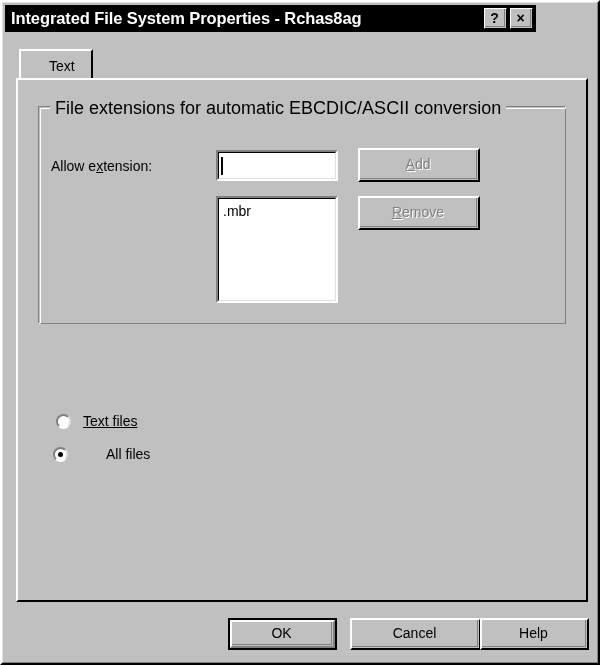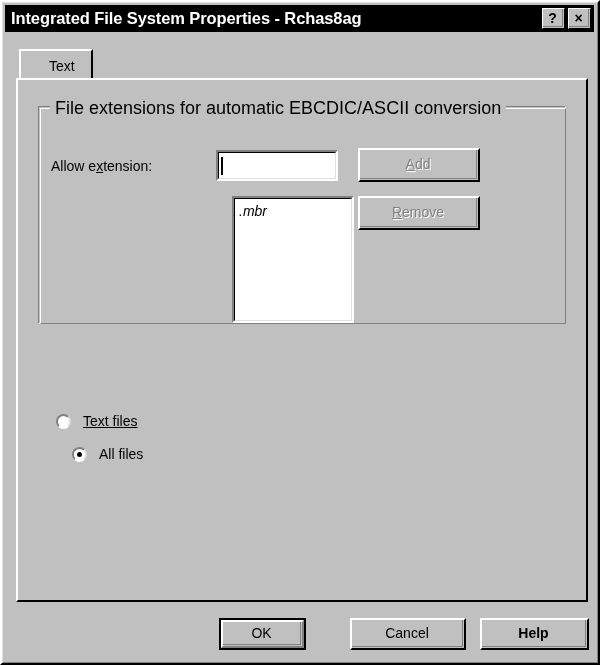--- a/index.html
+++ b/index.html
@@ -34,21 +34,21 @@
     border-top: 1px solid #dfdfdf;
     border-left: 1px solid #dfdfdf;
     border-right: 1px solid #808080;
     border-bottom: 1px solid #808080;
   }
 
   
   #titlebar {
     position: absolute;
     left: 3px; top: 3px;
-    width: 589px; height: 27px;
+    width: 531px; height: 27px;
     background: #000000;
     display: flex;
     align-items: center;
   }
   #title-text {
     color: #ffffff;
     font-size: 16.5px;
     font-weight: bold;
     letter-spacing: -0.1px;
     margin-left: 6px;
@@ -198,31 +198,30 @@
   #caret {
     display: inline-block;
     width: 2px;
     height: 18px;
     background: #000000;
   }
 
   
   #ext-list {
     position: absolute;
-    left: 230px; top: 194px;
-    width: 122px; height: 127px;
+    left: 214px; top: 194px;
+    width: 122px; height: 107px;
     background: #ffffff;
     box-sizing: border-box;
     border-top: 2px solid #808080;
     border-left: 2px solid #808080;
     border-right: 2px solid #ffffff;
     border-bottom: 2px solid #ffffff;
     overflow: hidden;
     cursor: default;
-    font-style: italic;
   }
   #ext-list-inner {
     position: absolute;
     left: 0; top: 0; right: 0; bottom: 0;
     border-top: 1px solid #000000;
     border-left: 1px solid #000000;
     border-right: 1px solid #dfdfdf;
     border-bottom: 1px solid #dfdfdf;
     padding: 3px 0 0 4px;
     box-sizing: border-box;
@@ -280,35 +279,35 @@
     border-right: 1px solid #808080;
     border-bottom: 1px solid #808080;
     display: flex;
     align-items: center;
     justify-content: center;
   }
 
   #btn-add    { left: 356px; top: 146px; width: 122px; height: 34px; }
   #btn-remove { left: 356px; top: 194px; width: 122px; height: 34px; }
 
-  #btn-ok     { left: 217px; top: 616px; width: 87px; height: 32px; }
-  #btn-cancel { left: 348px; top: 616px; width: 116px; height: 32px; }
-  #btn-help   { left: 478px; top: 616px; width: 109px; height: 32px; font-weight: bold; }
+  #btn-ok     { left: 226px; top: 616px; width: 109px; height: 32px; }
+  #btn-cancel { left: 348px; top: 616px; width: 131px; height: 32px; }
+  #btn-help   { left: 478px; top: 616px; width: 109px; height: 32px; }
 
   
   #radio-heading { left: 36px; top: 373px; }
   .radio-row {
     position: absolute;
     display: flex;
     align-items: center;
     cursor: default;
     height: 20px;
   }
   #radio-text-files { left: 54px; top: 409px; text-decoration: underline; }
-  #radio-all-files  { left: 70px; top: 442px; }
+  #radio-all-files  { left: 51px; top: 442px; gap: 26px; }
   .radio-mark {
     width: 15px; height: 15px;
     border-radius: 50%;
     background: #ffffff;
     box-sizing: border-box;
     border: 2px solid #808080;
     border-right-color: #dfdfdf;
     border-bottom-color: #ffffff;
     position: relative;
     flex: 0 0 auto;

